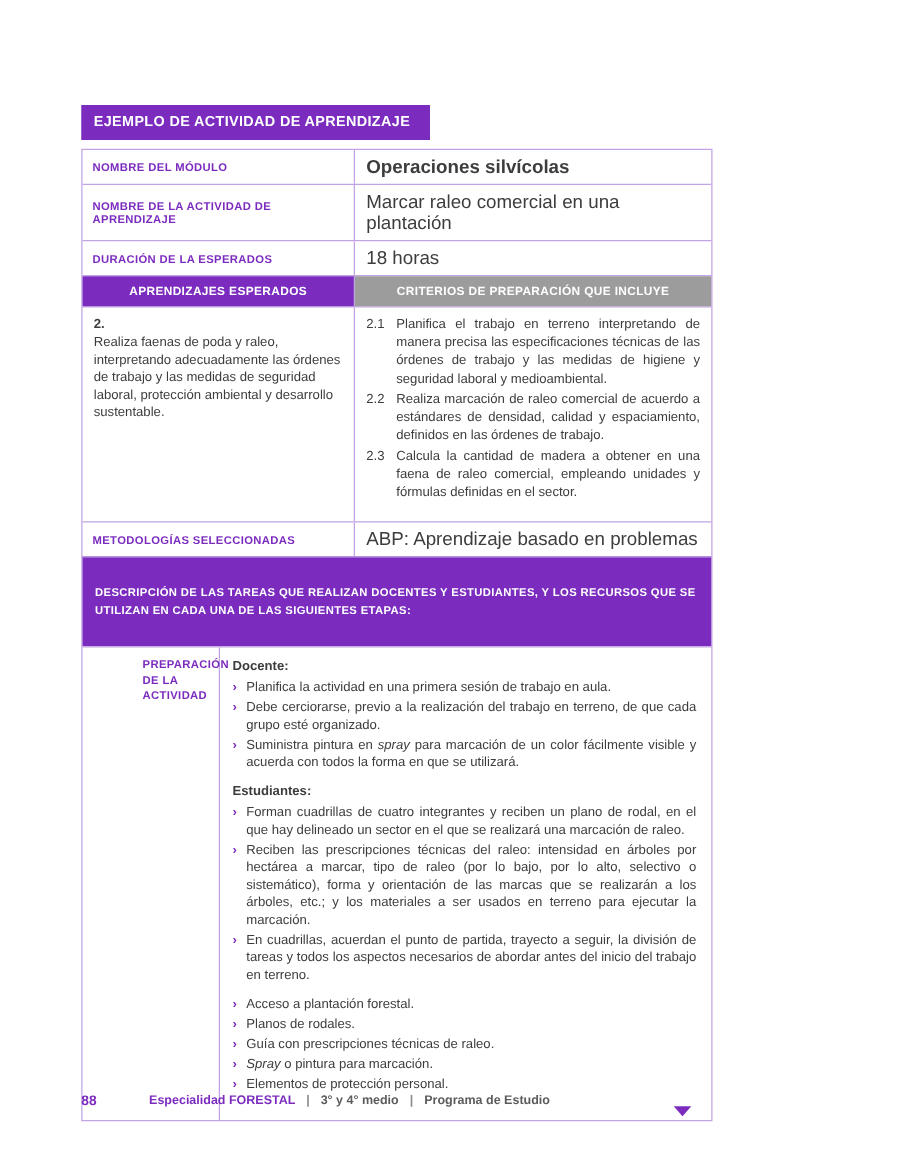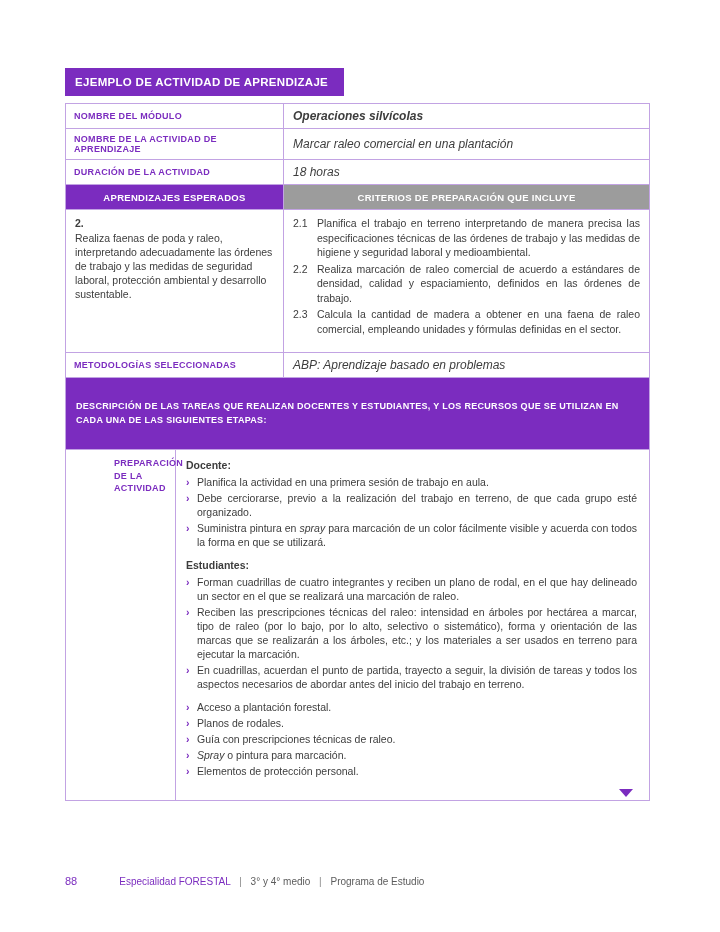--- a/index.html
+++ b/index.html
@@ -5,21 +5,21 @@
   * { margin:0; padding:0; box-sizing:border-box; }
   html,body { background:#ffffff; }
   body {
     width:720px; height:932px;
     font-family:"Liberation Sans", sans-serif;
     color:#3d3d3d;
     position:relative;
     overflow:hidden;
   }
   .page { position:relative; width:720px; height:932px; background:#fff; }
-  .content { position:absolute; left:65px; top:68px; width:585px; }
+  .content { position:absolute; left:65px; top:84px; width:505px; }
 
   .badge {
     display:inline-block;
     background:#7b2cbf;
     color:#fff;
     font-weight:bold;
     font-size:11.5px;
     letter-spacing:.3px;
     padding:8px 16px 8px 10px;
   }
@@ -36,21 +36,21 @@
   .c2 { flex:1; min-width:0; }
 
   .lbl {
     color:#7b2cbf;
     font-size:9px;
     font-weight:bold;
     letter-spacing:.3px;
     padding:5px 8px;
     display:flex; align-items:center;
   }
-  .val { font-size:12px; padding:5px 9px; display:flex; align-items:center;font-style:italic; }
+  .val { font-size:15px; padding:5px 9px; display:flex; align-items:center; }
   .kv { min-height:22px; }
   .bold { font-weight:bold; }
 
   .hdr { min-height:25px; }
   .hdr-l, .hdr-r {
     color:#fff; font-size:9.5px; font-weight:bold; letter-spacing:.3px;
     display:flex; align-items:center; justify-content:center;
     text-align:center; padding:4px 6px;
   }
   .hdr-l { background:#7b2cbf; }
@@ -103,22 +103,23 @@
     bottom:3px; right:16px;
     width:0; height:0;
     border-left:7px solid transparent;
     border-right:7px solid transparent;
     border-top:8px solid #7b2cbf;
   }
 
   .footer {
     position:absolute;
     left:65px; top:875px; width:585px;
-    display:flex; align-items:center;
+    display:flex; align-items:flex-start;
     font-size:10px;
+    font-weight:bold;
   }
   .pnum { color:#7b2cbf; font-size:11px; margin-right:42px; }
   .fspec { color:#7b2cbf; }
   .fsep { color:#8a8a8a; margin:0 6px; }
   .fgray { color:#5c5c5c; }
 </style>
 </head>
 <body>
 
 <div class="page">
@@ -132,21 +133,21 @@
         <div class="c1 lbl">NOMBRE DEL MÓDULO</div>
         <div class="c2 val bold">Operaciones silvícolas</div>
       </div>
 
       <div class="row kv">
         <div class="c1 lbl">NOMBRE DE LA ACTIVIDAD DE APRENDIZAJE</div>
         <div class="c2 val">Marcar raleo comercial en una plantación</div>
       </div>
 
       <div class="row kv">
-        <div class="c1 lbl">DURACIÓN DE LA ACTIVIDAD</div>
+        <div class="c1 lbl">DURACIÓN DE LA ESPERADOS</div>
         <div class="c2 val">18 horas</div>
       </div>
 
       <div class="row hdr">
         <div class="c1 hdr-l">APRENDIZAJES ESPERADOS</div>
         <div class="c2 hdr-r">CRITERIOS DE PREPARACIÓN QUE INCLUYE</div>
       </div>
 
       <div class="row main">
         <div class="c1">

